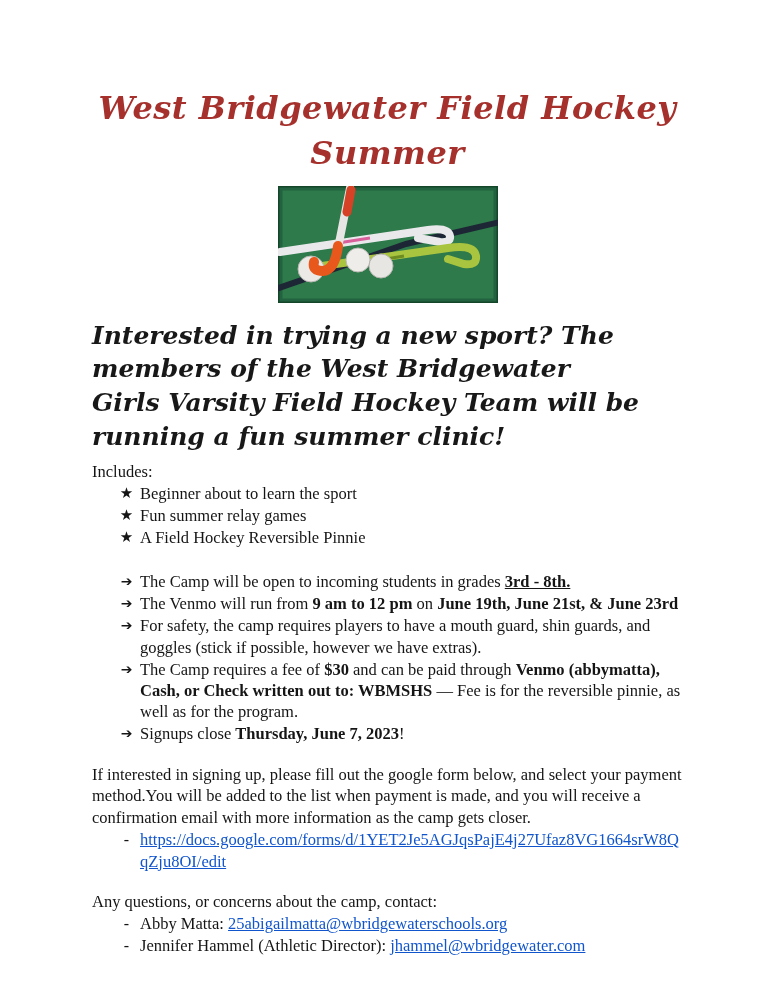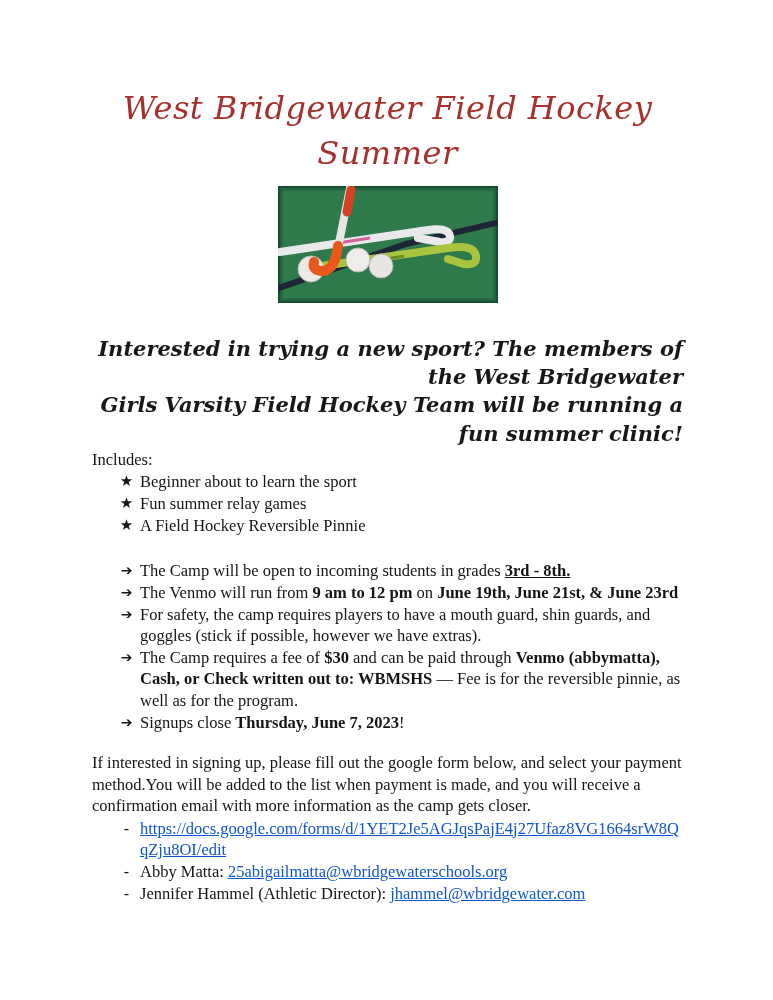--- a/index.html
+++ b/index.html
@@ -10,43 +10,43 @@
     color:#151515;
     font-size:16.5px;
     line-height:1.3;
     overflow:hidden;
   }
   .page { padding:86px 90px 0 92px; }
 
   .title {
     font-family:"DejaVu Serif", serif;
     font-style:italic;
-    font-weight:normal;
+    font-weight:bold;
     color:#a5302c;
     font-size:32px;
     line-height:1.4;
     text-align:center;
     letter-spacing:0.5px;
   }
 
   .photo-wrap { width:220px; height:117px; margin:10px auto 0 auto; }
   .photo-wrap svg { display:block; }
 
   .subtitle {
-    margin-top:32px;
+    margin-top:16px;
     font-family:"DejaVu Serif", serif;
     font-style:italic;
     font-weight:bold;
     color:#181818;
-    font-size:21px;
+    font-size:25px;
     line-height:1.35;
-    text-align:right;
+    text-align:left;
   }
 
-  .includes-heading { margin-top:1px; }
+  .includes-heading { margin-top:7px; }
 
   .list { margin-top:1px; }
   .li { display:flex; align-items:flex-start; padding-left:21px; margin-top:0.5px; }
   .li .bullet { flex:0 0 27px; width:27px; text-align:center; font-size:15px; line-height:21px; }
   .li .li-text { flex:1 1 auto; }
 
   .arrow-list { margin-top:23px; }
   .arrow-list .bullet { font-family:"DejaVu Sans", sans-serif; font-size:14px; }
 
   b, .b { font-weight:bold; }
@@ -141,20 +141,21 @@
 
   <div class="para">If interested in signing up, please fill out the google form below, and select your payment method.You will be added to the list when payment is made, and you will receive a confirmation email with more information as the camp gets closer.</div>
 
   <div class="list dash-list">
     <div class="li">
       <span class="bullet">-</span>
       <div class="li-text"><a class="link">https://docs.google.com/forms/d/1YET2Je5AGJqsPajE4j27Ufaz8VG1664srW8QqZju8OI/edit</a></div>
     </div>
   </div>
 
+  <div class="para">Any questions, or concerns about the camp, contact:</div>
 
   <div class="list dash-list">
     <div class="li">
       <span class="bullet">-</span>
       <div class="li-text"><span>Abby Matta: </span><a class="link">25abigailmatta@wbridgewaterschools.org</a></div>
     </div>
     <div class="li">
       <span class="bullet">-</span>
       <div class="li-text"><span>Jennifer Hammel (Athletic Director): </span><a class="link">jhammel@wbridgewater.com</a></div>
     </div>

